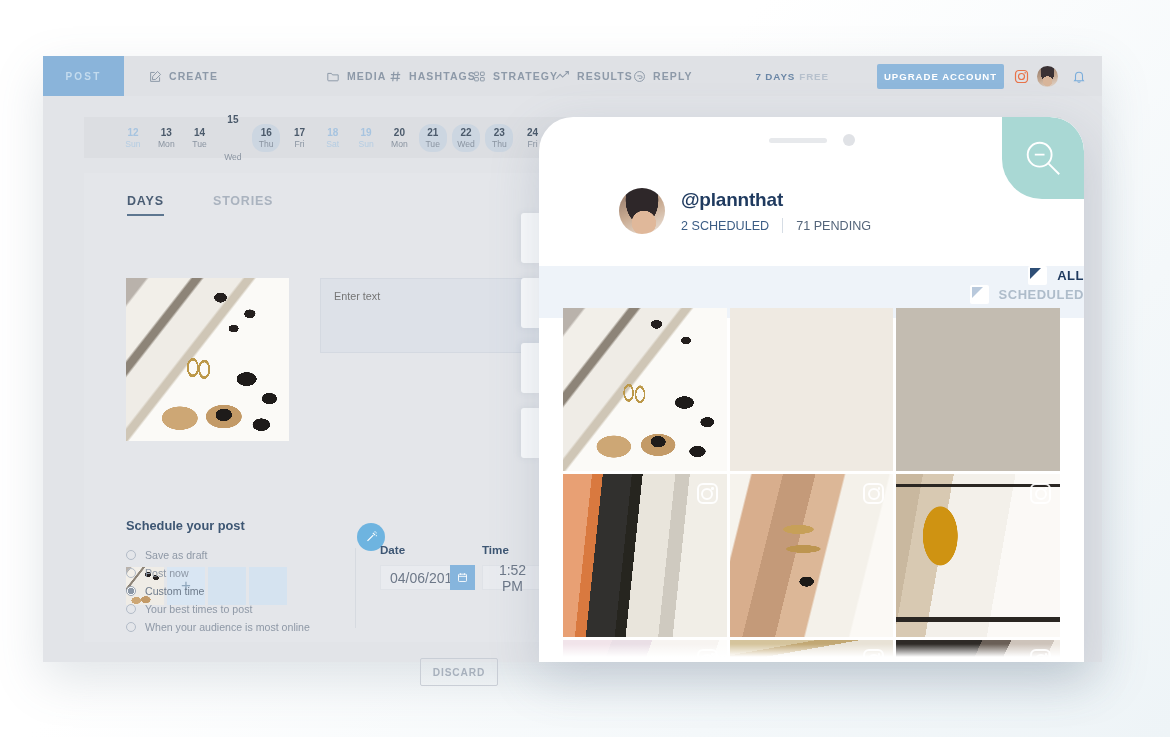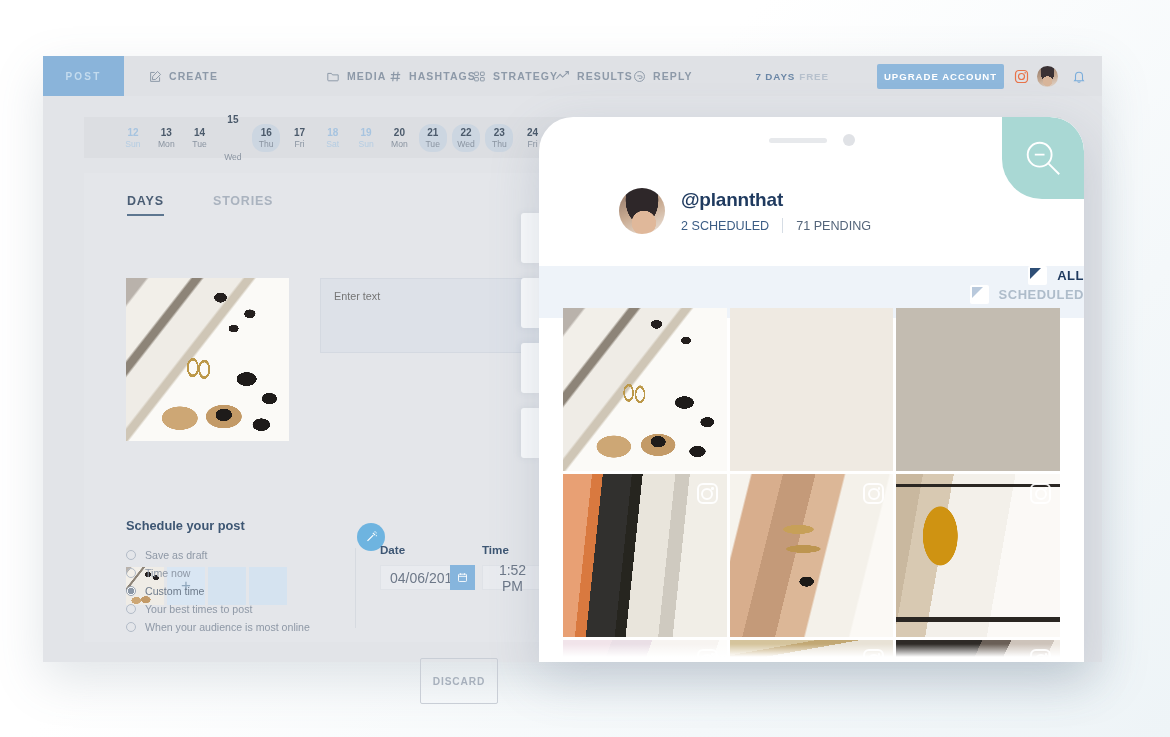--- a/index.html
+++ b/index.html
@@ -189,21 +189,21 @@
     background: #e9ebef; border: 1px solid #dfe2e7; border-right: none;
     display: flex; align-items: center; padding: 0 9px;
     color: #6d7888; font-size: 14px; text-align: center;
   }
   .inputwrap .btn {
     width: 25px; background: #86b5dd;
     display: flex; align-items: center; justify-content: center;
   }
   #discard {
     position: absolute; left: 336px; top: 485px;
-    width: 78px; height: 46px;
+    width: 78px; height: 28px;
     background: transparent; border: 1px solid #c9ced6; border-radius: 2px;
     color: #a7b0bc; font-size: 10.2px; letter-spacing: .9px; font-weight: 600;
     font-family: inherit; cursor: pointer;
   }
 
   
   .handle {
     position: absolute; width: 20px;
     background: #fbfcfd; border-radius: 3px 0 0 3px;
     box-shadow: -2px 0 6px rgba(120,135,155,.10);
@@ -560,21 +560,21 @@
       <textarea id="caption" placeholder="Enter text" style=""></textarea>
 
       <div id="schedTitle">Schedule your post</div>
 
       <div class="radio" style="top:376px">
         <span class="dot"></span>
         <span>Save as draft</span>
       </div>
       <div class="radio" style="top:394px">
         <span class="dot"></span>
-        <span>Time now</span>
+        <span>Post now</span>
       </div>
       <div class="radio on" style="top:412px">
         <span class="dot"></span>
         <span>Custom time</span>
       </div>
       <div class="radio" style="top:430px">
         <span class="dot"></span>
         <span>Your best times to post</span>
       </div>
       <div class="radio" style="top:448px">

